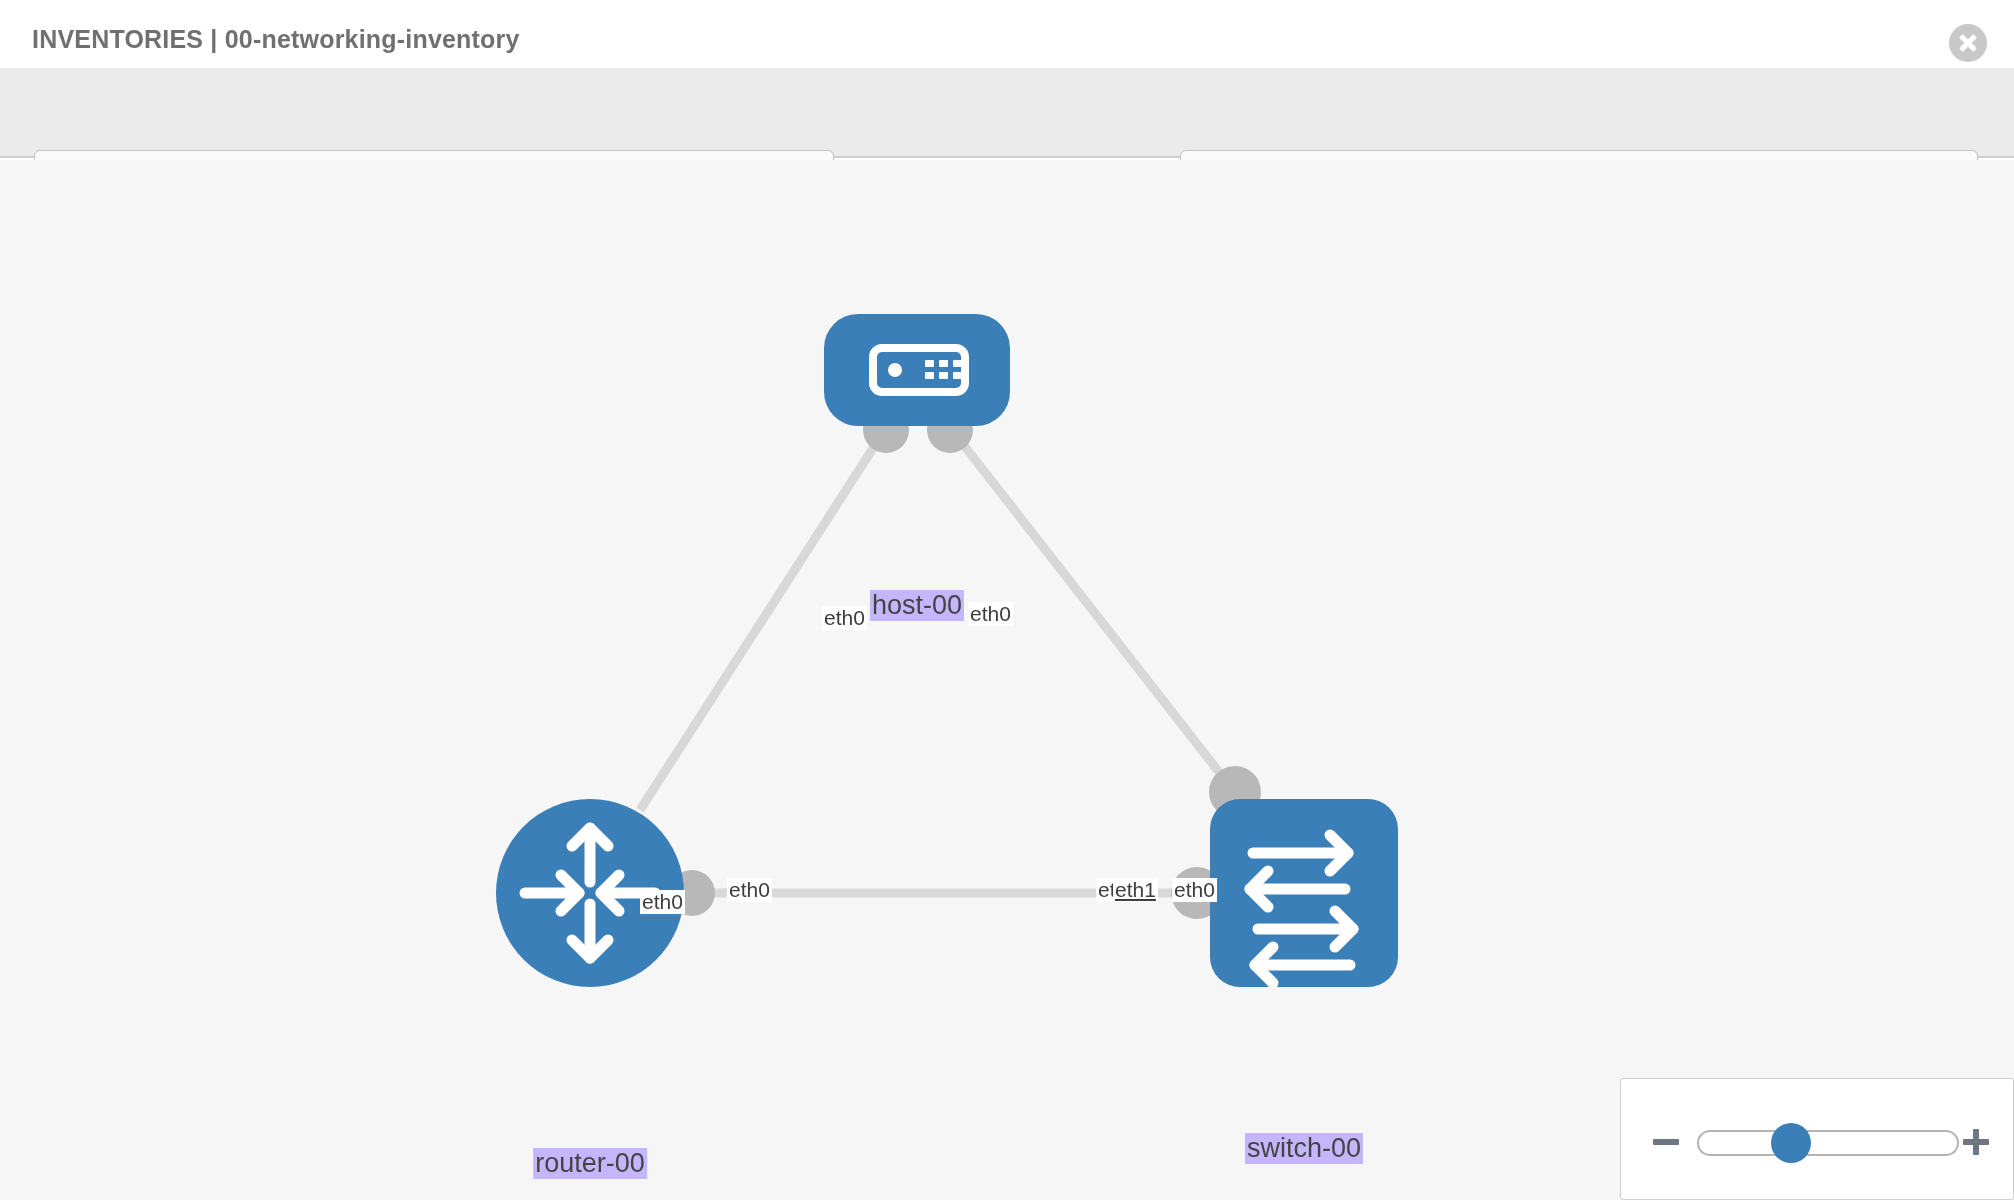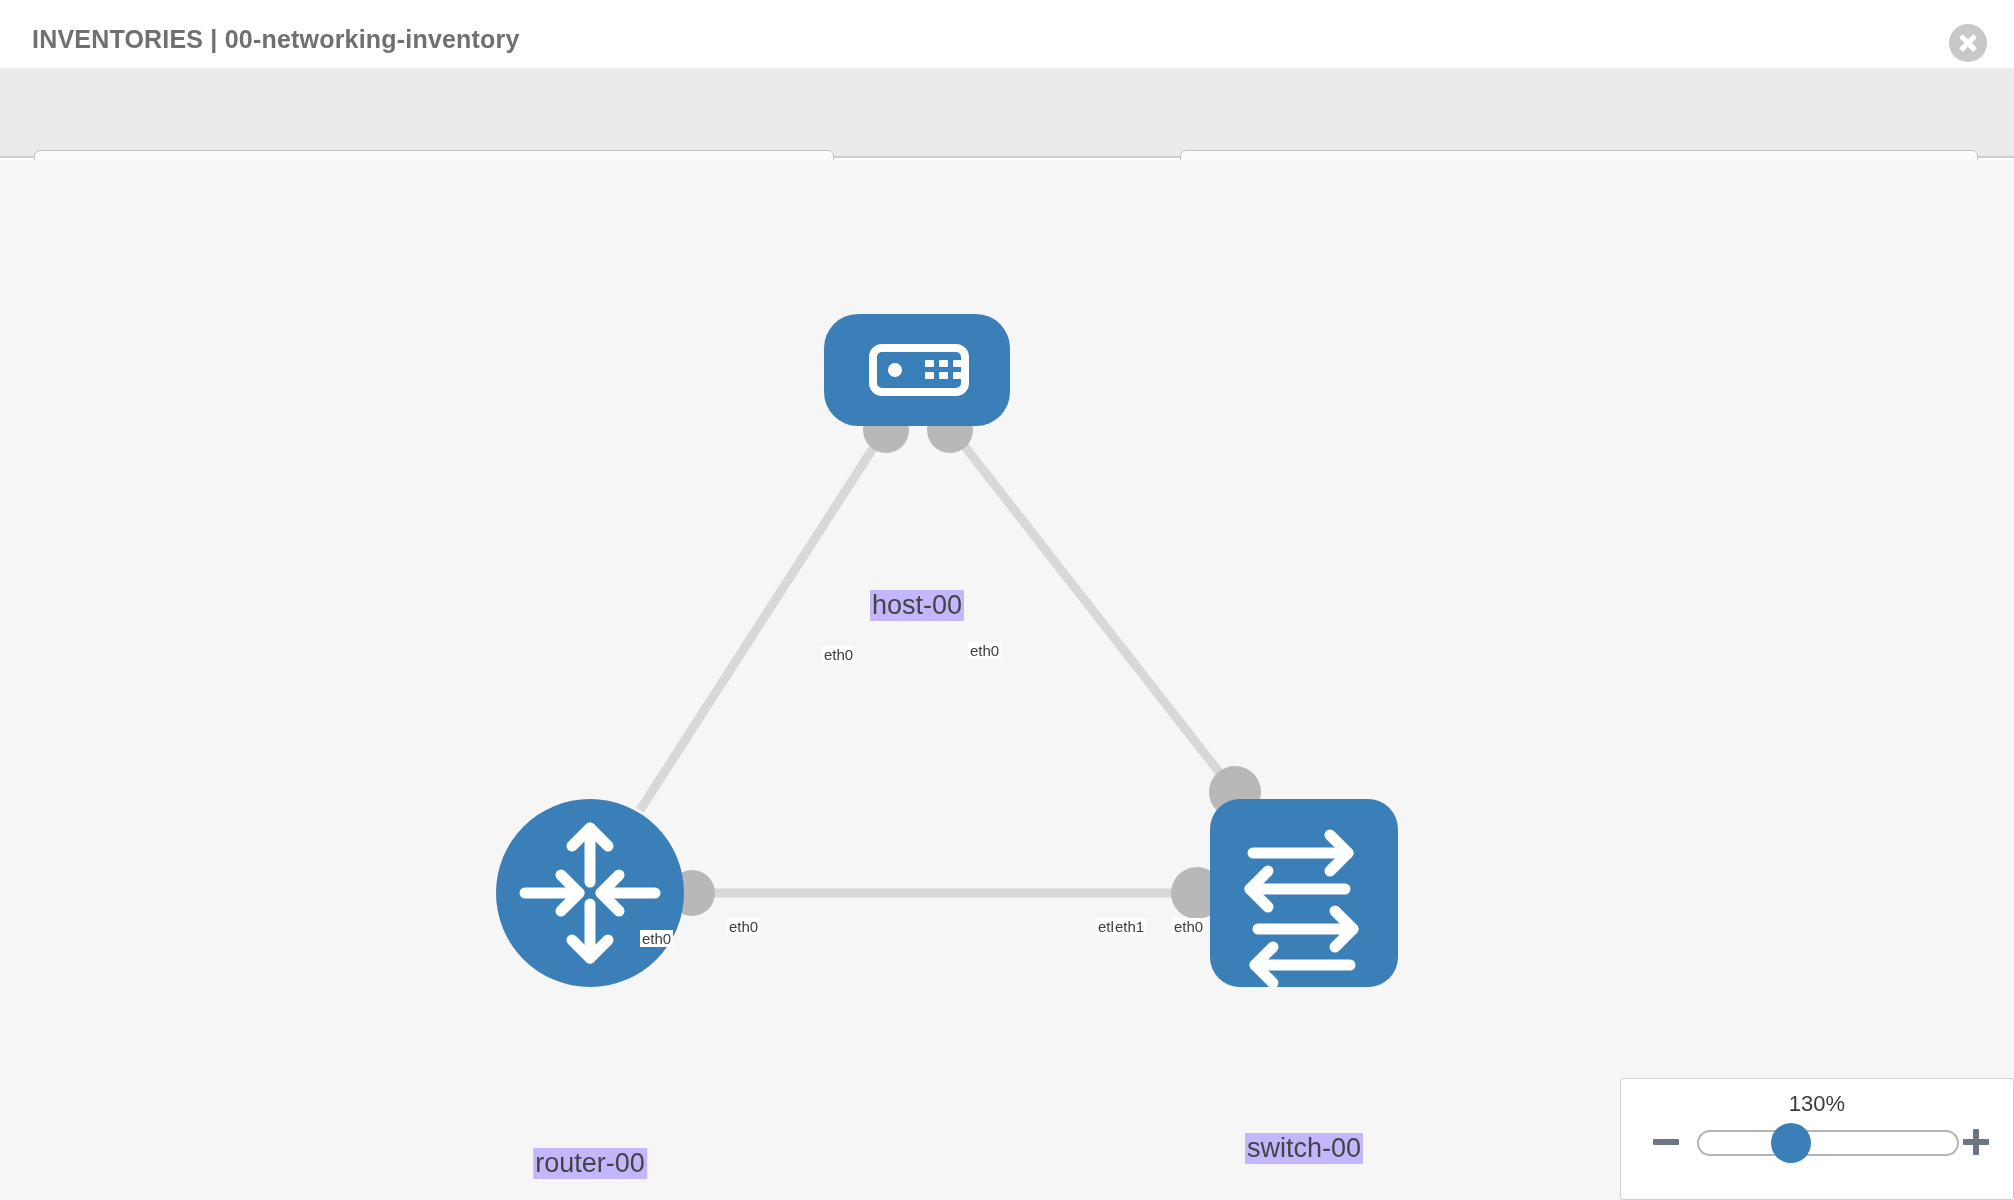--- a/index.html
+++ b/index.html
@@ -111,26 +111,25 @@
     position: absolute;
     font-size: 27px;
     color: #444444;
     background: #c4b5fd;
     white-space: nowrap;
     transform: translateX(-50%);
     padding: 0 2px;
   }
   .edge-label {
     position: absolute;
-    font-size: 15px;
+    font-size: 21px;
     color: #3d3d3d;
     background: #ffffff;
     white-space: nowrap;
     padding: 0 2px;
-    margin-top: 40px;
   }
 
   
   #zoom-panel {
     position: absolute;
     left: 1620px; top: 1078px;
     width: 394px; height: 122px;
     background: #ffffff;
     border: 1px solid #d0d0d0;
     border-radius: 3px;
@@ -303,26 +302,25 @@
   <div class="node-label" style="left:1304px; top:941px;margin-top:32px;">switch-00</div>
 
   <div class="edge-label" style="left:822px; top:446px;">eth0</div>
   <div class="edge-label" style="left:640px; top:730px;">eth0</div>
 
   <div class="edge-label" style="left:968px; top:442px;">eth0</div>
   <div class="edge-label" style="left:1172px; top:718px;">eth0</div>
 
   <div class="edge-label" style="left:727px; top:718px;">eth0</div>
   <div class="edge-label" style="left:1096px; top:718px;">eth</div>
-  <div class="edge-label" style="left:1113px; top:718px;">eth1</div>
+  <div class="edge-label" style="left:1113px; top:718px;text-decoration:underline;">eth1</div>
 
 </div>
 
 <div id="zoom-panel">
-  <div id="zoom-value">130%</div>
 
   <div id="zoom-minus">
     <span class="pm-h"></span>
   </div>
 
   <div id="zoom-track"></div>
   <div id="zoom-thumb"></div>
 
   <div id="zoom-plus">
     <span class="pm-h"></span>

